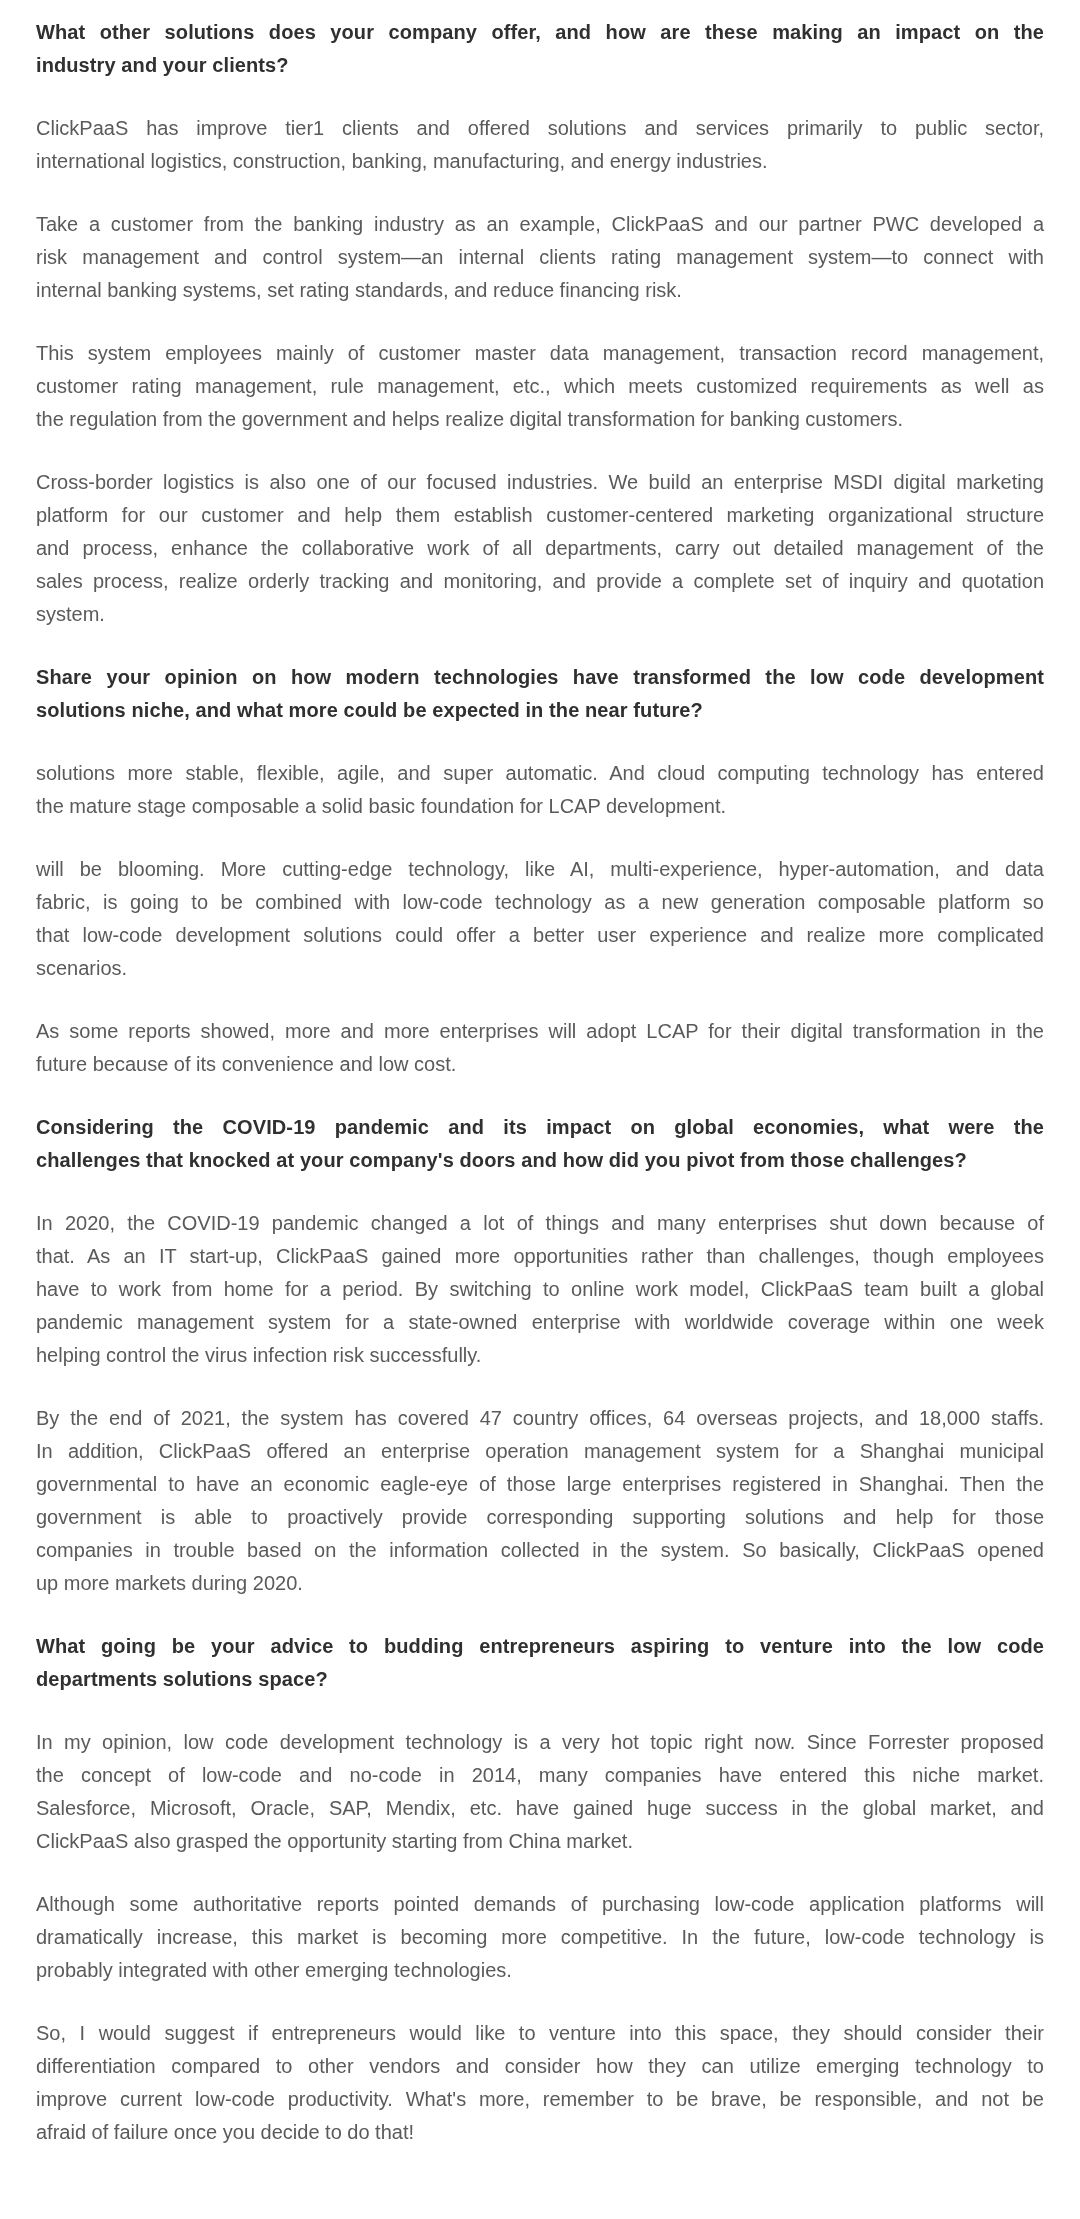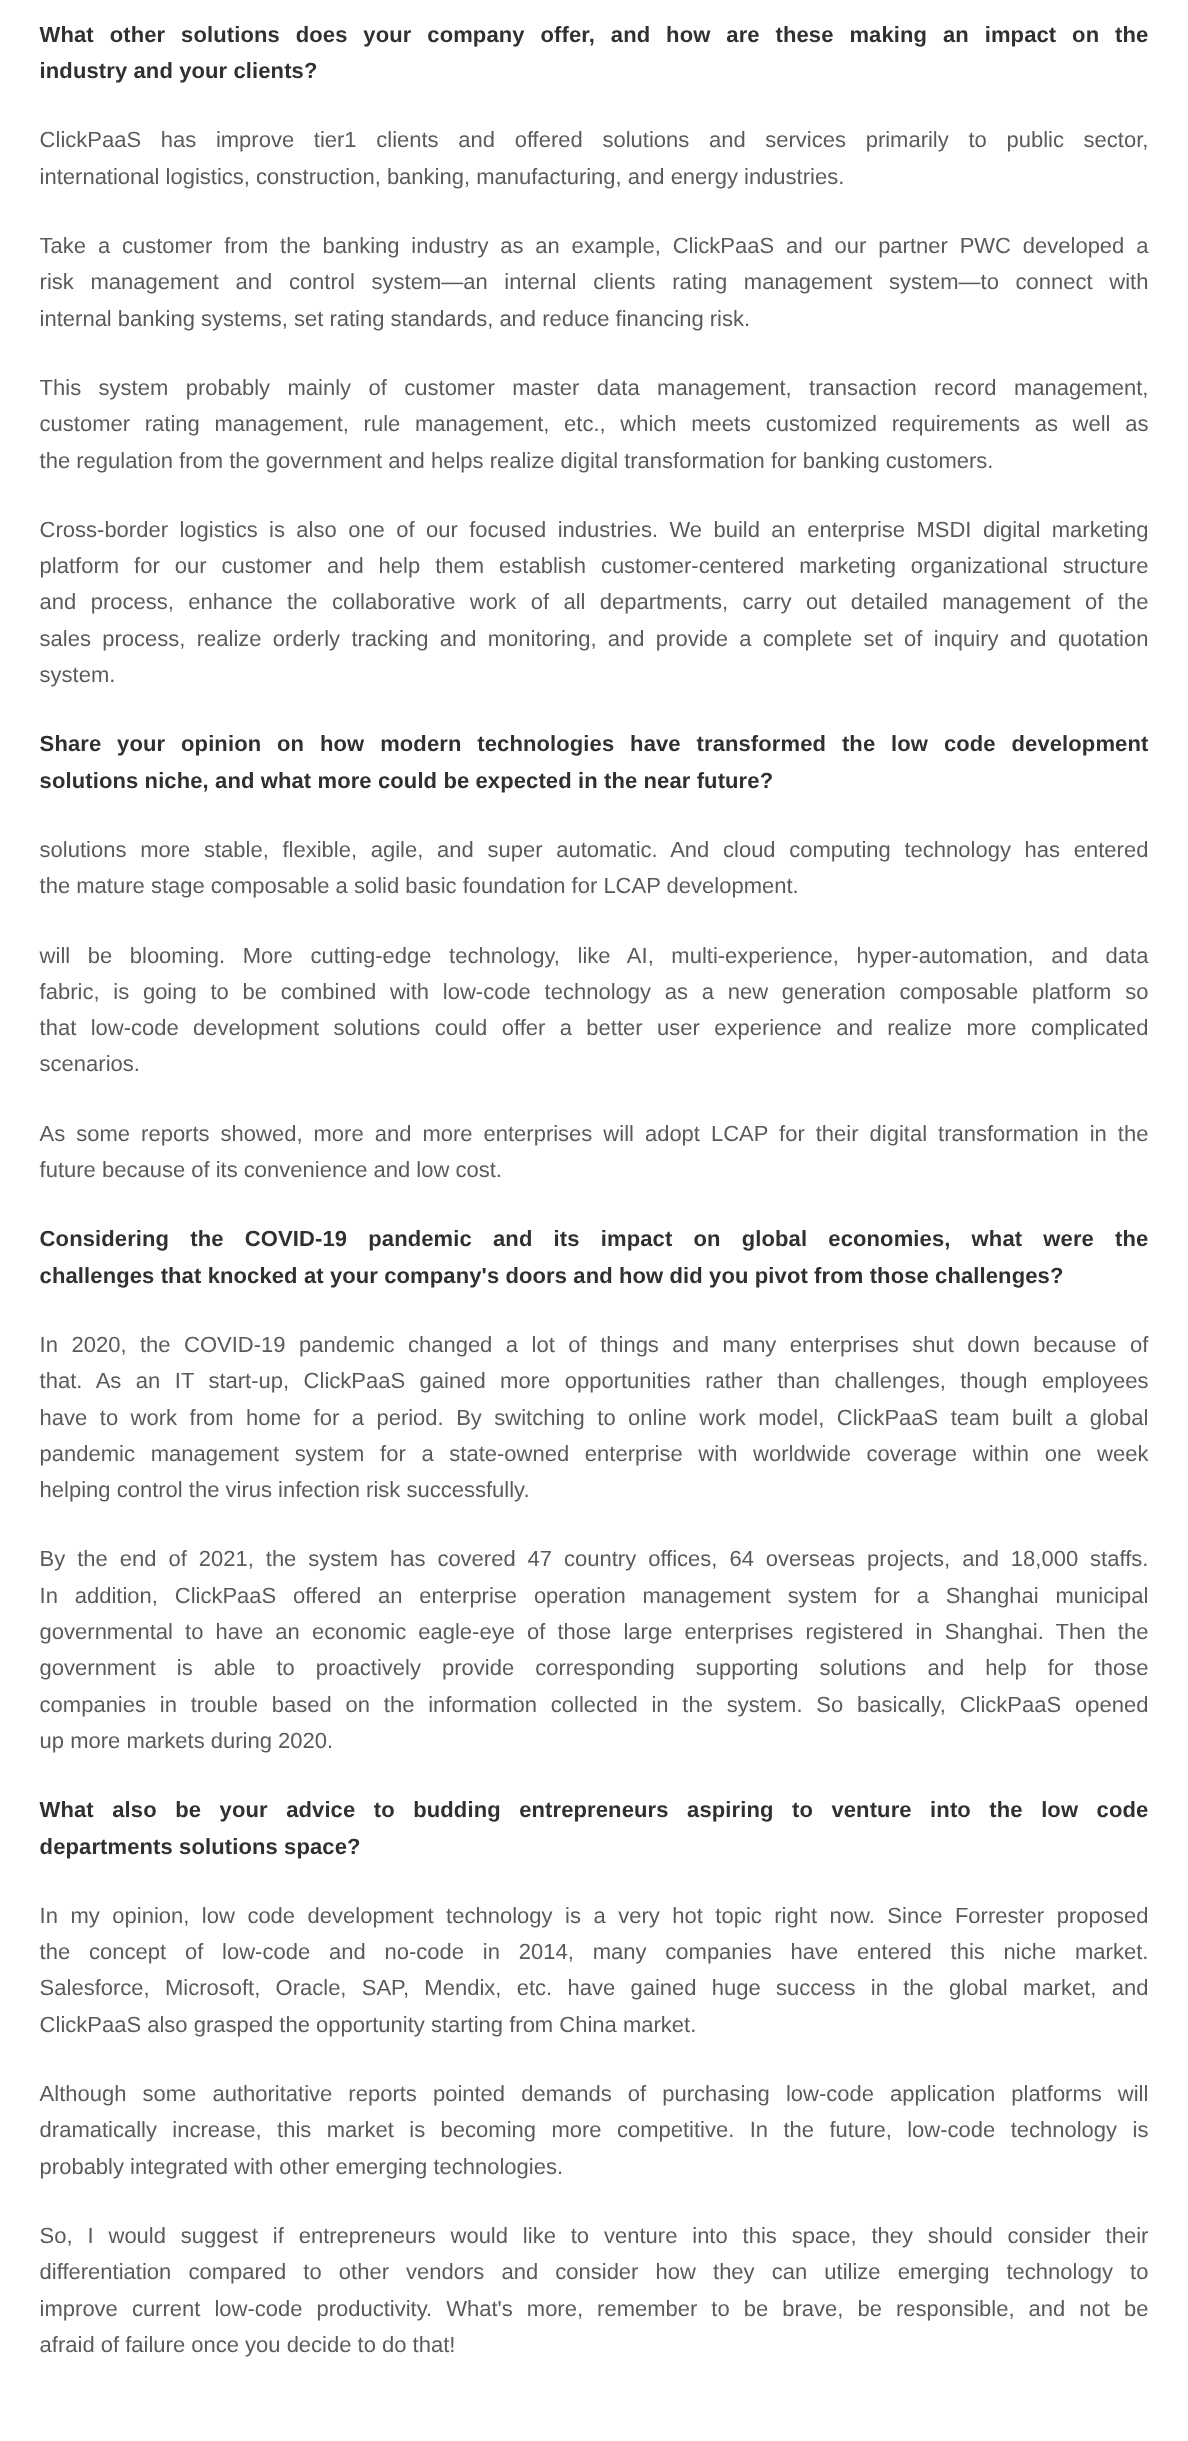--- a/index.html
+++ b/index.html
@@ -58,21 +58,21 @@
       <p class="block answer">
         <span class="line">ClickPaaS has improve tier1 clients and offered solutions and services primarily to public sector,</span>
         <span class="line">international logistics, construction, banking, manufacturing, and energy industries.</span>
       </p>
       <p class="block answer">
         <span class="line">Take a customer from the banking industry as an example, ClickPaaS and our partner PWC developed a</span>
         <span class="line">risk management and control system—an internal clients rating management system—to connect with</span>
         <span class="line">internal banking systems, set rating standards, and reduce financing risk.</span>
       </p>
       <p class="block answer">
-        <span class="line">This system probably mainly of customer master data management, transaction record management,</span>
+        <span class="line">This system employees mainly of customer master data management, transaction record management,</span>
         <span class="line">customer rating management, rule management, etc., which meets customized requirements as well as</span>
         <span class="line">the regulation from the government and helps realize digital transformation for banking customers.</span>
       </p>
       <p class="block answer">
         <span class="line">Cross-border logistics is also one of our focused industries. We build an enterprise MSDI digital marketing</span>
         <span class="line">platform for our customer and help them establish customer-centered marketing organizational structure</span>
         <span class="line">and process, enhance the collaborative work of all departments, carry out detailed management of the</span>
         <span class="line">sales process, realize orderly tracking and monitoring, and provide a complete set of inquiry and quotation</span>
         <span class="line">system.</span>
       </p>
@@ -107,21 +107,21 @@
       </p>
       <p class="block answer">
         <span class="line">By the end of 2021, the system has covered 47 country offices, 64 overseas projects, and 18,000 staffs.</span>
         <span class="line">In addition, ClickPaaS offered an enterprise operation management system for a Shanghai municipal</span>
         <span class="line">governmental to have an economic eagle-eye of those large enterprises registered in Shanghai. Then the</span>
         <span class="line">government is able to proactively provide corresponding supporting solutions and help for those</span>
         <span class="line">companies in trouble based on the information collected in the system. So basically, ClickPaaS opened</span>
         <span class="line">up more markets during 2020.</span>
       </p>
       <p class="block question">
-        <span class="line">What also be your advice to budding entrepreneurs aspiring to venture into the low code</span>
+        <span class="line">What going be your advice to budding entrepreneurs aspiring to venture into the low code</span>
         <span class="line">departments solutions space?</span>
       </p>
       <p class="block answer">
         <span class="line">In my opinion, low code development technology is a very hot topic right now. Since Forrester proposed</span>
         <span class="line">the concept of low-code and no-code in 2014, many companies have entered this niche market.</span>
         <span class="line">Salesforce, Microsoft, Oracle, SAP, Mendix, etc. have gained huge success in the global market, and</span>
         <span class="line">ClickPaaS also grasped the opportunity starting from China market.</span>
       </p>
       <p class="block answer">
         <span class="line">Although some authoritative reports pointed demands of purchasing low-code application platforms will</span>

